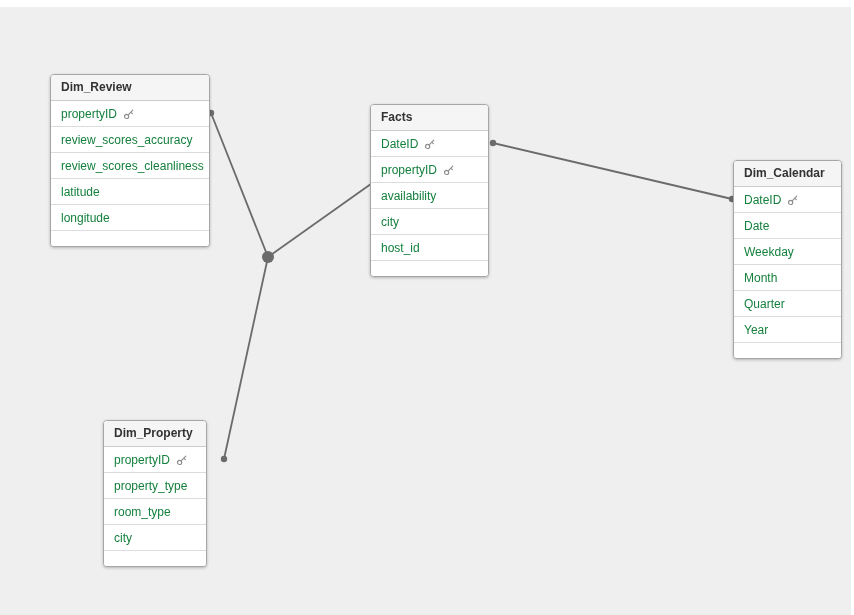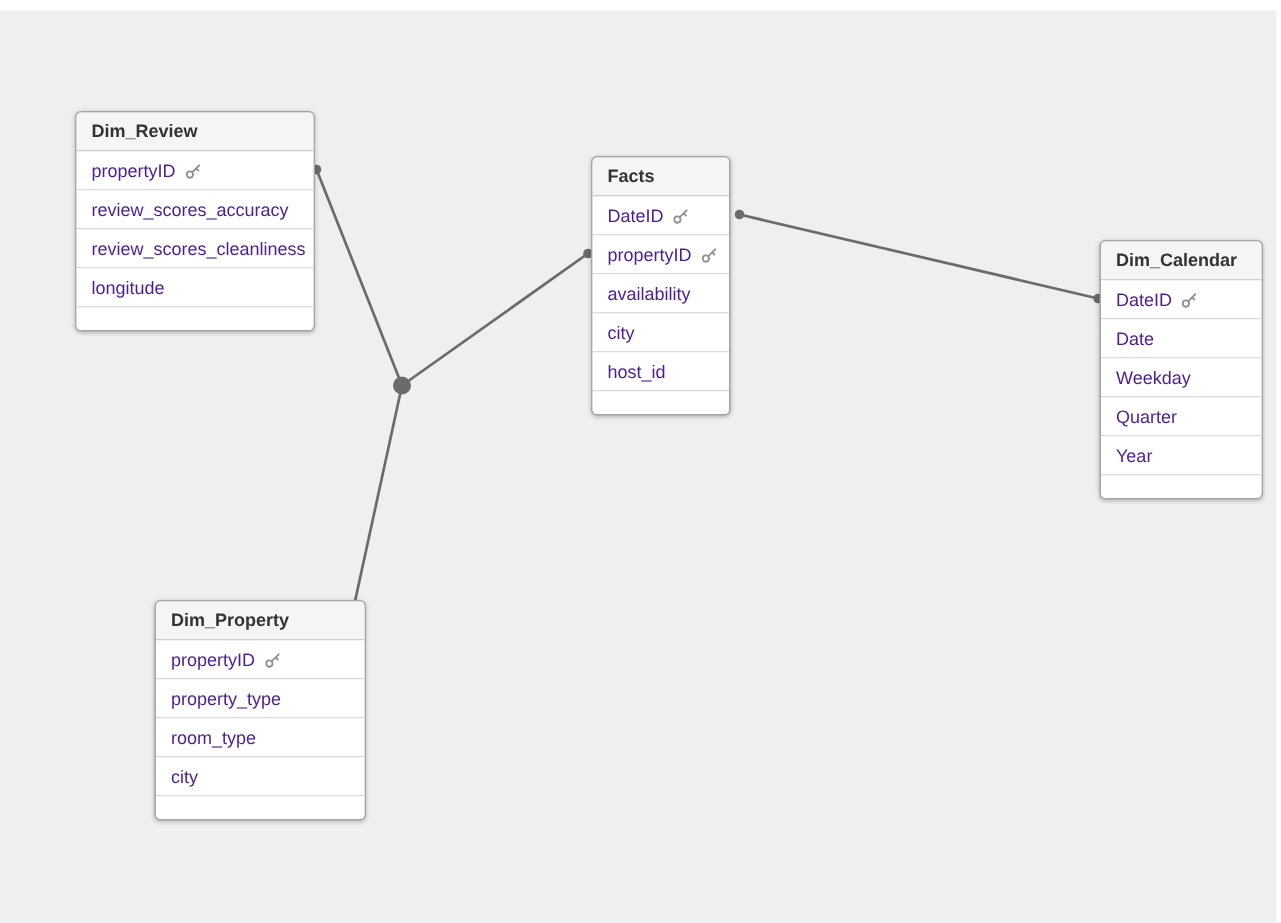--- a/index.html
+++ b/index.html
@@ -26,38 +26,38 @@
 
   .table-card {
     position: absolute;
     background: #ffffff;
     border: 1px solid #a6a6a6;
     border-radius: 4px;
     box-shadow: 0 1px 3px rgba(0,0,0,0.25);
     overflow: hidden;
   }
   .card-dim_review   { left: 50px;  top: 74px;  width: 160px; }
-  .card-facts        { left: 394px; top: 104px; width: 93px;  }
+  .card-facts        { left: 370px; top: 104px; width: 119px;  }
   .card-dim_calendar { left: 733px; top: 160px; width: 109px; }
-  .card-dim_property { left: 103px; top: 400px; width: 141px; }
+  .card-dim_property { left: 103px; top: 420px; width: 104px; }
 
   .table-header {
     height: 26px; line-height: 25px;
     padding-left: 10px;
     background: #f5f5f5;
     border-bottom: 1px solid #cccccc;
     font-size: 12px; font-weight: 700; color: #333333;
     white-space: nowrap;
     cursor: move;
   }
   .field-row {
     height: 26px; line-height: 25px;
     padding-left: 10px;
     border-bottom: 1px solid #dcdcdc;
-    font-size: 12px; color: #4c1d95;
+    font-size: 12px; color: #15803d;
     white-space: nowrap;
     background: #ffffff;
     display: flex; align-items: center;
   }
   .field-row .field-label { line-height: normal; }
   .key-icon { margin-left: 6px; flex: 0 0 auto; }
   .table-footer { height: 15px; background: #ffffff; }
 </style>
 </head>
 <body>
@@ -86,20 +86,23 @@
         <svg class="key-icon" width="12" height="12" viewBox="0 0 12 12">
           <circle cx="3.6" cy="8.4" r="2.1" fill="none" stroke="#8f8f8f" stroke-width="1.2"></circle>
           <path d="M5.2 6.8 L9.8 2.2 M7.8 4.2 L9.3 5.7" fill="none" stroke="#8f8f8f" stroke-width="1.2" stroke-linecap="round"></path>
         </svg>
       </div>
       <div class="field-row">
         <span class="field-label">review_scores_accuracy</span>
       </div>
       <div class="field-row">
         <span class="field-label">review_scores_cleanliness</span>
+      </div>
+      <div class="field-row">
+        <span class="field-label">latitude</span>
       </div>
       <div class="field-row">
         <span class="field-label">longitude</span>
       </div>
     </div>
   <div class="table-footer"></div>
 </div>
 
 <div class="table-card card-facts" id="card-facts">
   <div class="table-header">Facts</div>
@@ -141,20 +144,23 @@
           <path d="M5.2 6.8 L9.8 2.2 M7.8 4.2 L9.3 5.7" fill="none" stroke="#8f8f8f" stroke-width="1.2" stroke-linecap="round"></path>
         </svg>
       </div>
       <div class="field-row">
         <span class="field-label">Date</span>
       </div>
       <div class="field-row">
         <span class="field-label">Weekday</span>
       </div>
       <div class="field-row">
+        <span class="field-label">Month</span>
+      </div>
+      <div class="field-row">
         <span class="field-label">Quarter</span>
       </div>
       <div class="field-row">
         <span class="field-label">Year</span>
       </div>
     </div>
   <div class="table-footer"></div>
 </div>
 
 <div class="table-card card-dim_property" id="card-dim_property">

